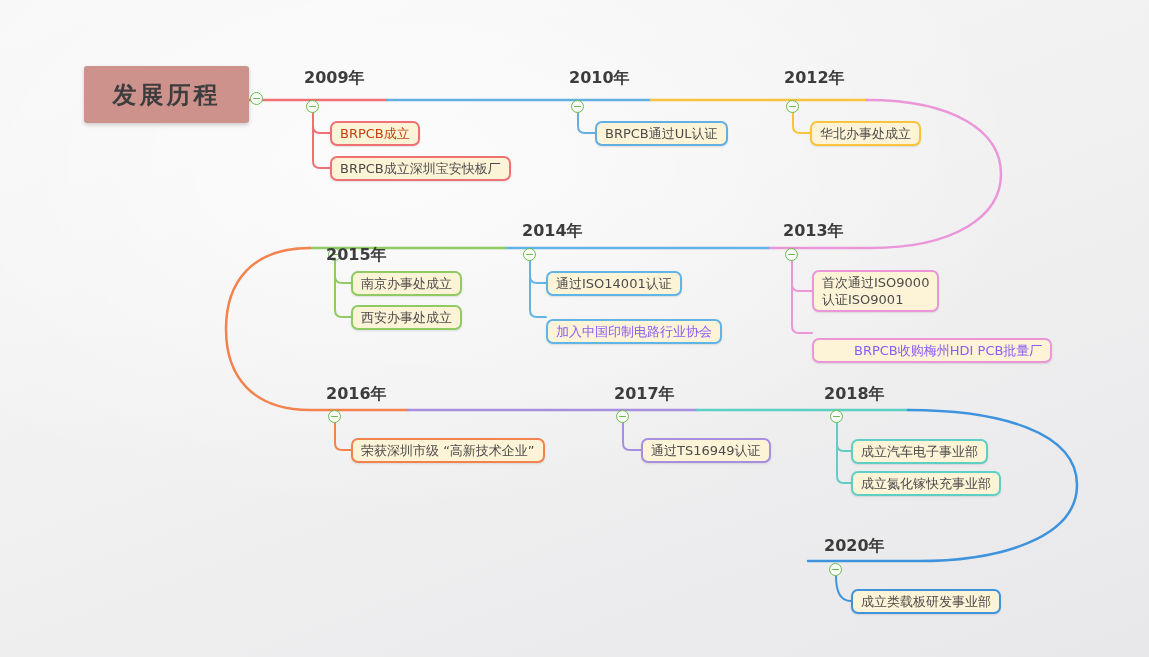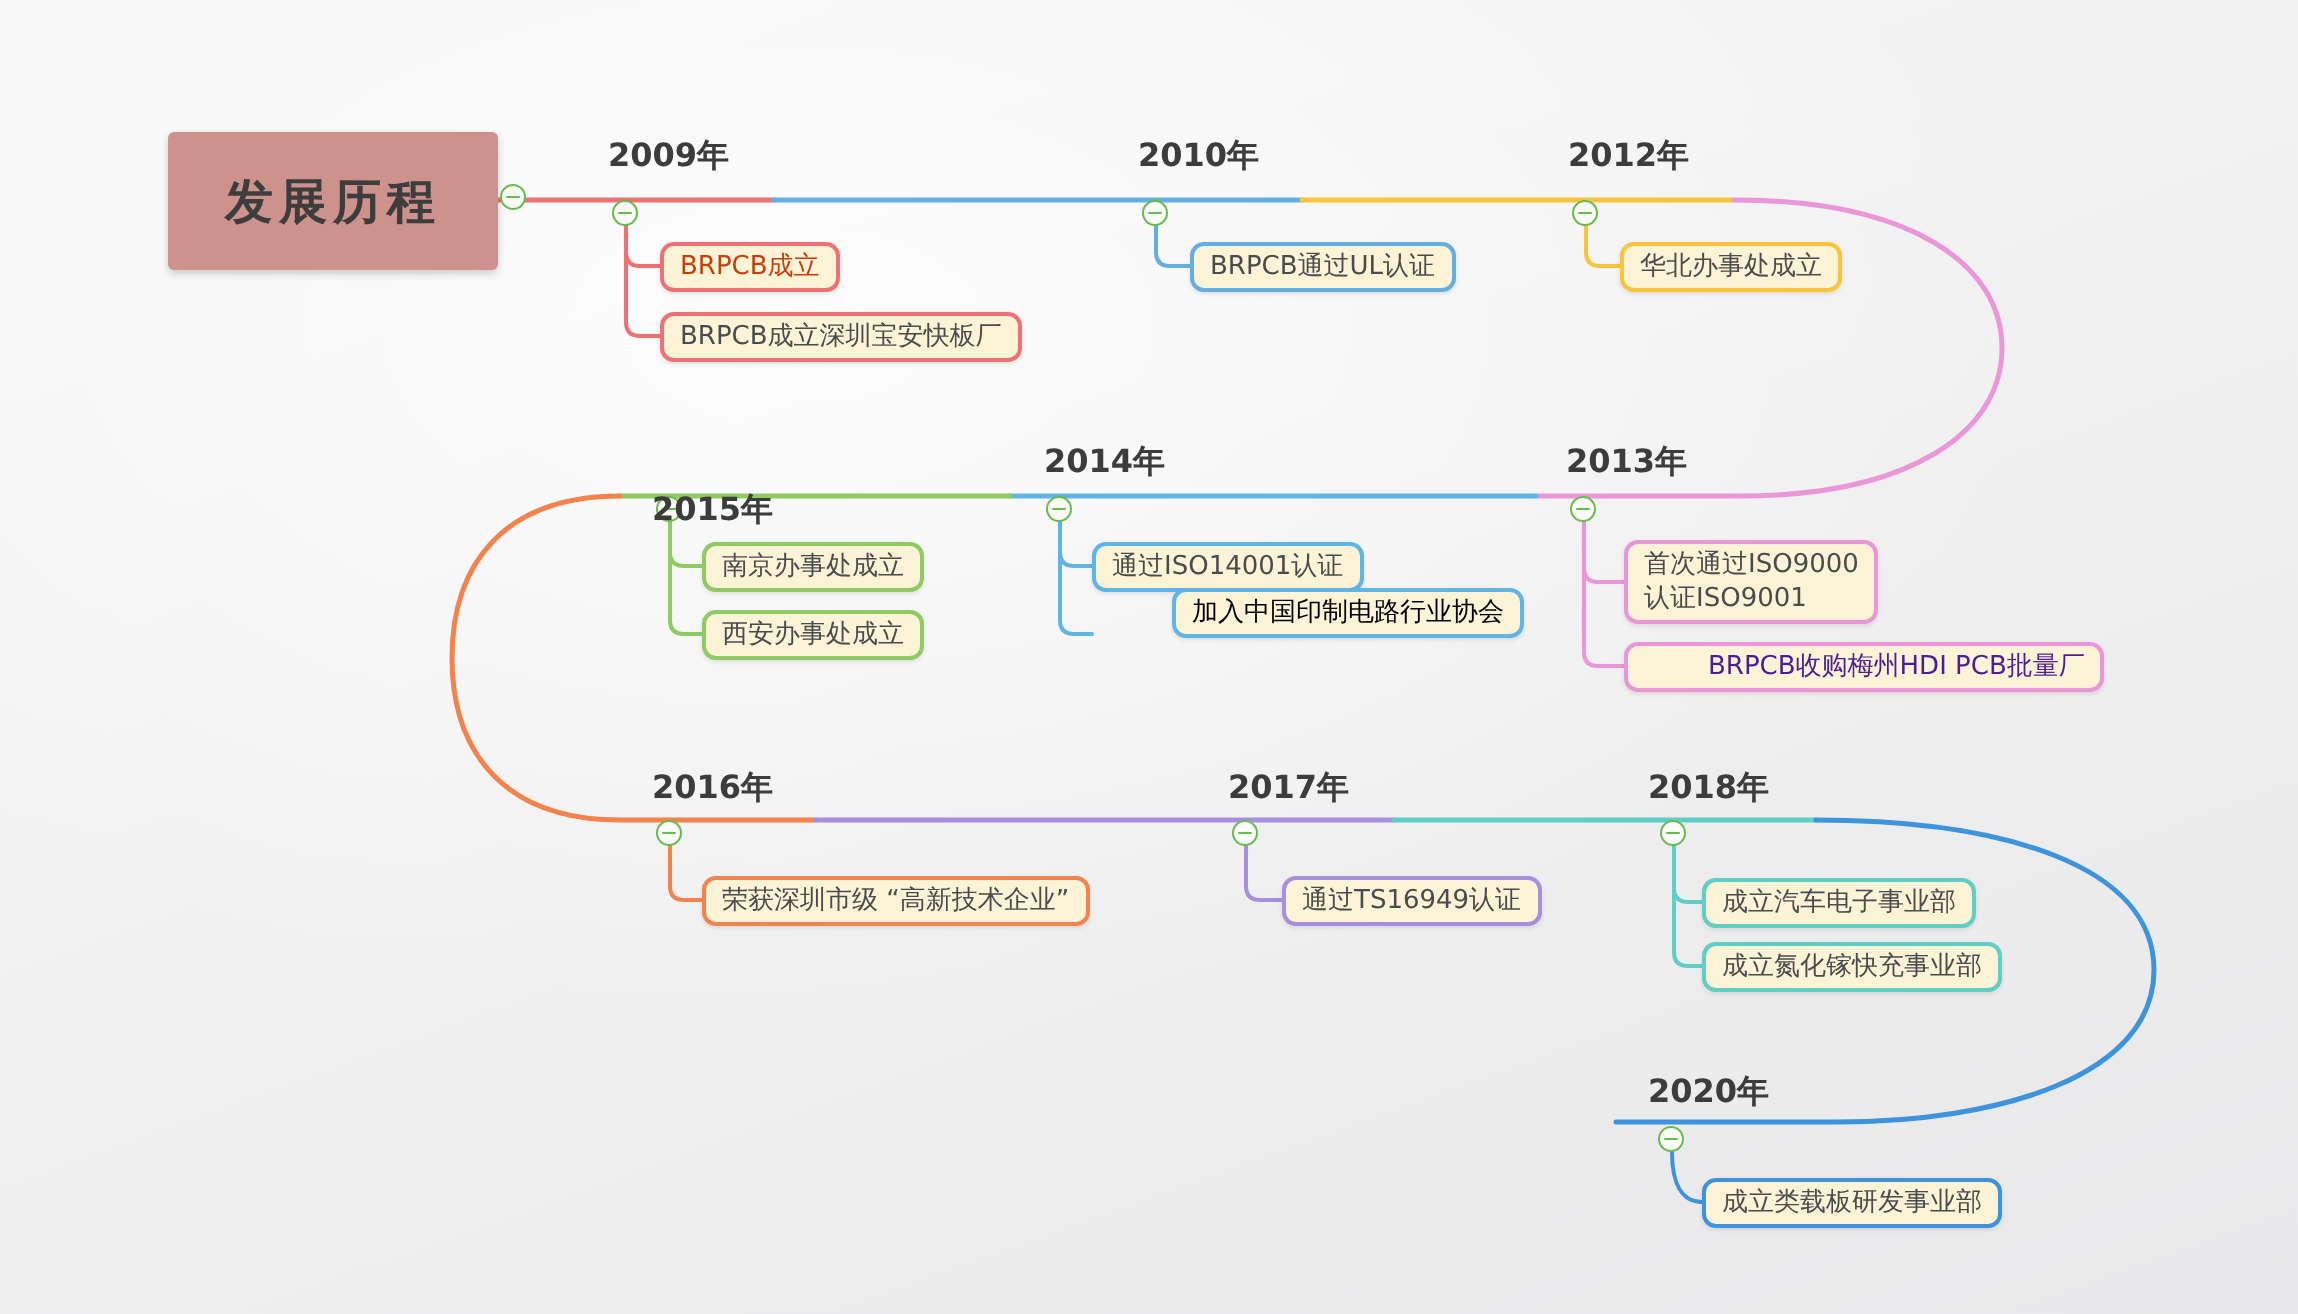--- a/index.html
+++ b/index.html
@@ -14,21 +14,21 @@
     background:
       radial-gradient(ellipse 900px 500px at 35% 25%, rgba(255,255,255,.75), rgba(255,255,255,0) 70%),
       linear-gradient(160deg,#f7f7f8 0%,#f1f1f2 45%,#e8e8ea 100%);
   }
   svg.wires{position:absolute;left:0;top:0;}
   svg.wires path{fill:none;stroke-linecap:round;stroke-linejoin:round;}
   path.seg{stroke-width:2.5;}
   path.child{stroke-width:2;}
 
   .root{
-    position:absolute;left:84px;top:66px;width:165px;height:69px;
+    position:absolute;left:84px;top:66px;width:165px;height:57px;
     display:flex;align-items:center;justify-content:center;
     font-size:24px;font-weight:bold;letter-spacing:3px;
     border-radius:3px;box-shadow:0 2px 4px rgba(0,0,0,.18);
   }
   .year{
     position:absolute;font-size:16px;font-weight:bold;
     white-space:nowrap;cursor:default;
   }
   .topic{
     position:absolute;box-sizing:border-box;
@@ -102,23 +102,23 @@
   <div class="year" style="left: 614px; top: 384px; color: rgb(60, 60, 60);">2017年</div>
   <div class="year" style="left: 824px; top: 384px; color: rgb(60, 60, 60);">2018年</div>
   <div class="year" style="left: 824px; top: 536px; color: rgb(60, 60, 60);">2020年</div>
 
   <div class="topic" style="left: 330px; top: 121px; border-color: rgb(240, 113, 115); background: rgb(253, 243, 215); color: #c2410c;">BRPCB成立</div>
   <div class="topic" style="left: 330px; top: 156px; border-color: rgb(240, 113, 115); background: rgb(253, 243, 215); color: rgb(75, 75, 75);">BRPCB成立深圳宝安快板厂</div>
   <div class="topic" style="left: 595px; top: 121px; border-color: rgb(99, 174, 227); background: rgb(253, 243, 215); color: rgb(75, 75, 75);">BRPCB通过UL认证</div>
   <div class="topic" style="left: 810px; top: 121px; border-color: rgb(250, 195, 60); background: rgb(253, 243, 215); color: rgb(75, 75, 75); text-align: center;">华北办事处成立</div>
   <div class="topic multi" style="left: 812px; top: 270px; border-color: rgb(235, 150, 216); background: rgb(253, 243, 215); color: rgb(75, 75, 75);">首次通过ISO9000
 认证ISO9001</div>
-  <div class="topic" style="left: 812px; top: 321px; border-color: rgb(235, 150, 216); background: rgb(253, 243, 215); color: #4c1d95; padding-left: 40px;">BRPCB收购梅州HDI PCB批量厂</div>
+  <div class="topic" style="left: 812px; top: 338px; border-color: rgb(235, 150, 216); background: rgb(253, 243, 215); color: #8b5cf6; padding-left: 40px;">BRPCB收购梅州HDI PCB批量厂</div>
   <div class="topic" style="left: 546px; top: 271px; border-color: rgb(96, 181, 232); background: rgb(253, 243, 215); color: rgb(75, 75, 75);">通过ISO14001认证</div>
-  <div class="topic" style="left: 546px; top: 294px; border-color: rgb(96, 181, 232); background: rgb(253, 243, 215); color: #000000; margin-left: 40px;">加入中国印制电路行业协会</div>
+  <div class="topic" style="left: 546px; top: 319px; border-color: rgb(96, 181, 232); background: rgb(253, 243, 215); color: #8b5cf6;">加入中国印制电路行业协会</div>
   <div class="topic" style="left: 351px; top: 271px; border-color: rgb(143, 202, 98); background: rgb(253, 243, 215); color: rgb(75, 75, 75);">南京办事处成立</div>
   <div class="topic" style="left: 351px; top: 305px; border-color: rgb(143, 202, 98); background: rgb(253, 243, 215); color: rgb(75, 75, 75);">西安办事处成立</div>
   <div class="topic" style="left: 351px; top: 438px; border-color: rgb(244, 130, 76); background: rgb(253, 243, 215); color: rgb(75, 75, 75);">荣获深圳市级 “高新技术企业”</div>
   <div class="topic" style="left: 641px; top: 438px; border-color: rgb(167, 143, 224); background: rgb(253, 243, 215); color: rgb(75, 75, 75);">通过TS16949认证</div>
   <div class="topic" style="left: 851px; top: 439px; border-color: rgb(94, 207, 197); background: rgb(253, 243, 215); color: rgb(75, 75, 75);">成立汽车电子事业部</div>
   <div class="topic" style="left: 851px; top: 471px; border-color: rgb(94, 207, 197); background: rgb(253, 243, 215); color: rgb(75, 75, 75);">成立氮化镓快充事业部</div>
   <div class="topic" style="left: 851px; top: 589px; border-color: rgb(62, 147, 221); background: rgb(253, 243, 215); color: rgb(75, 75, 75);">成立类载板研发事业部</div>
 
 </div>
 

